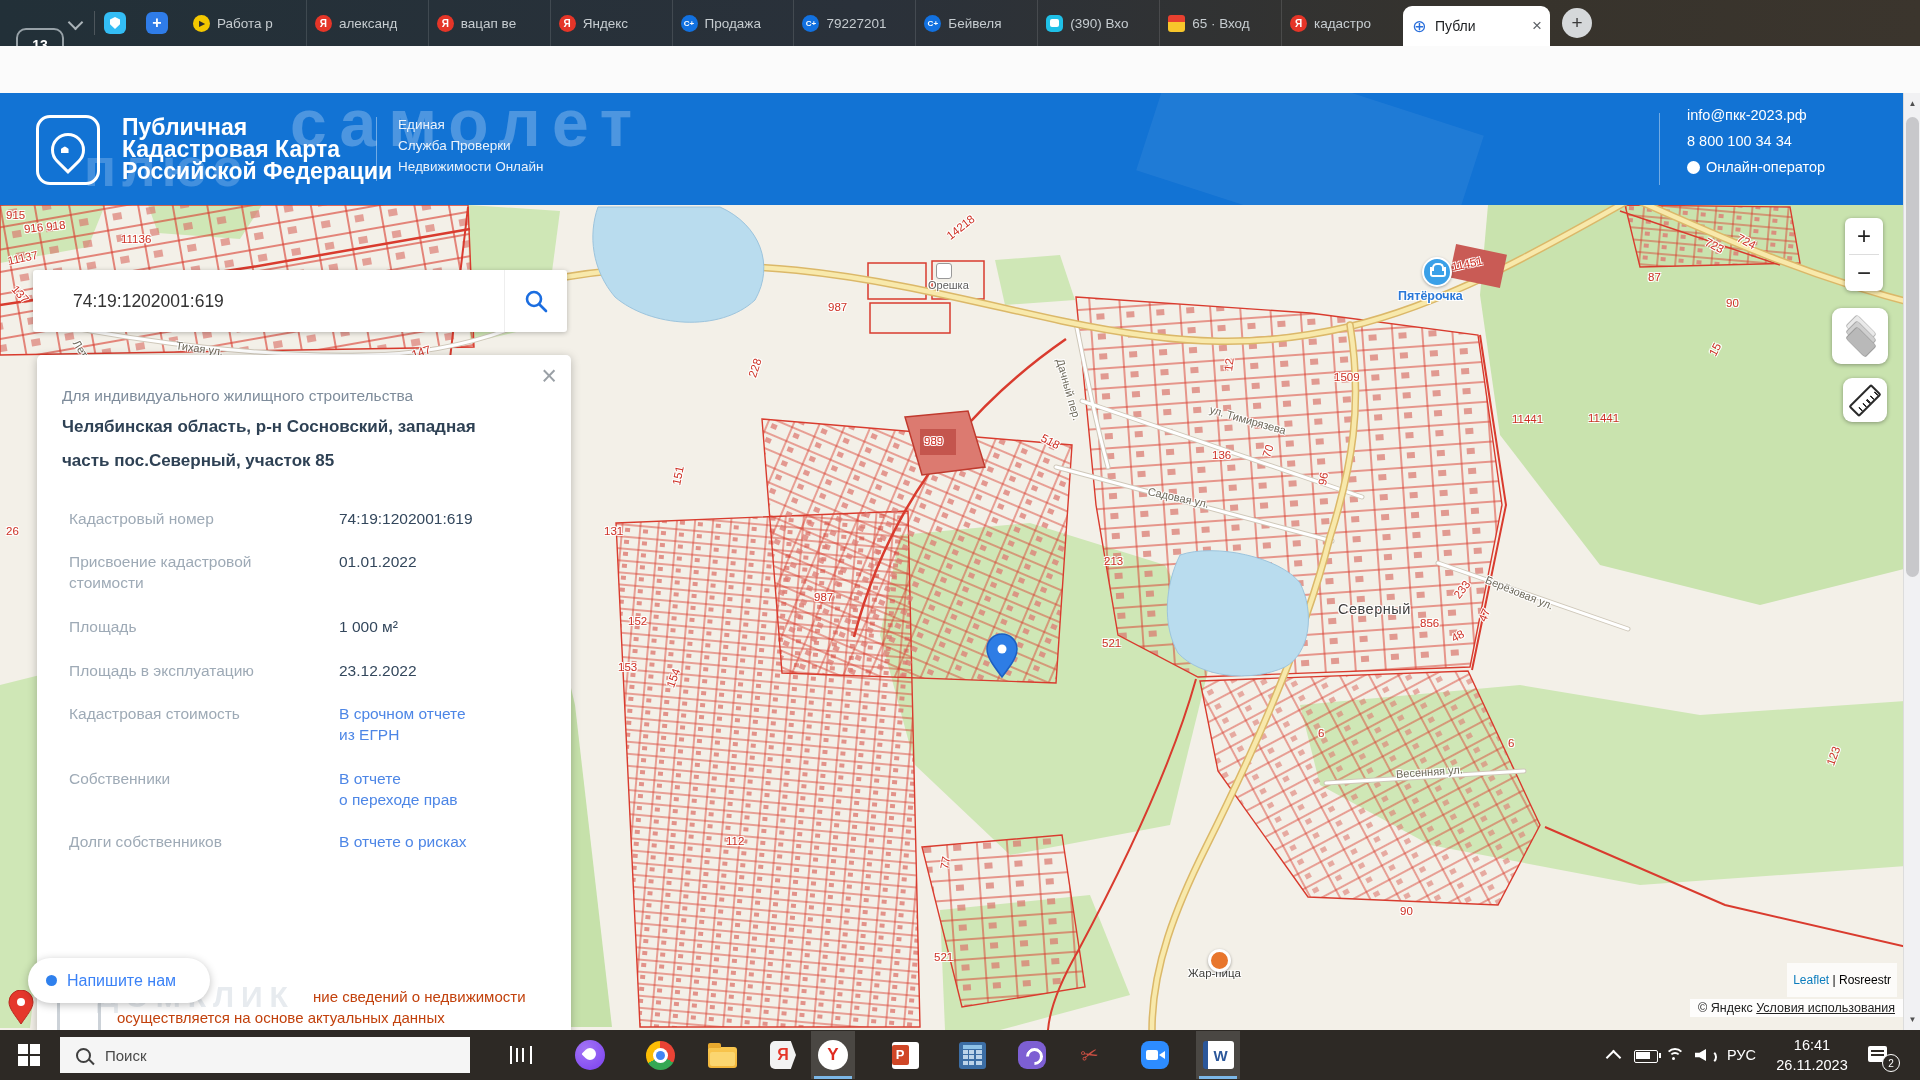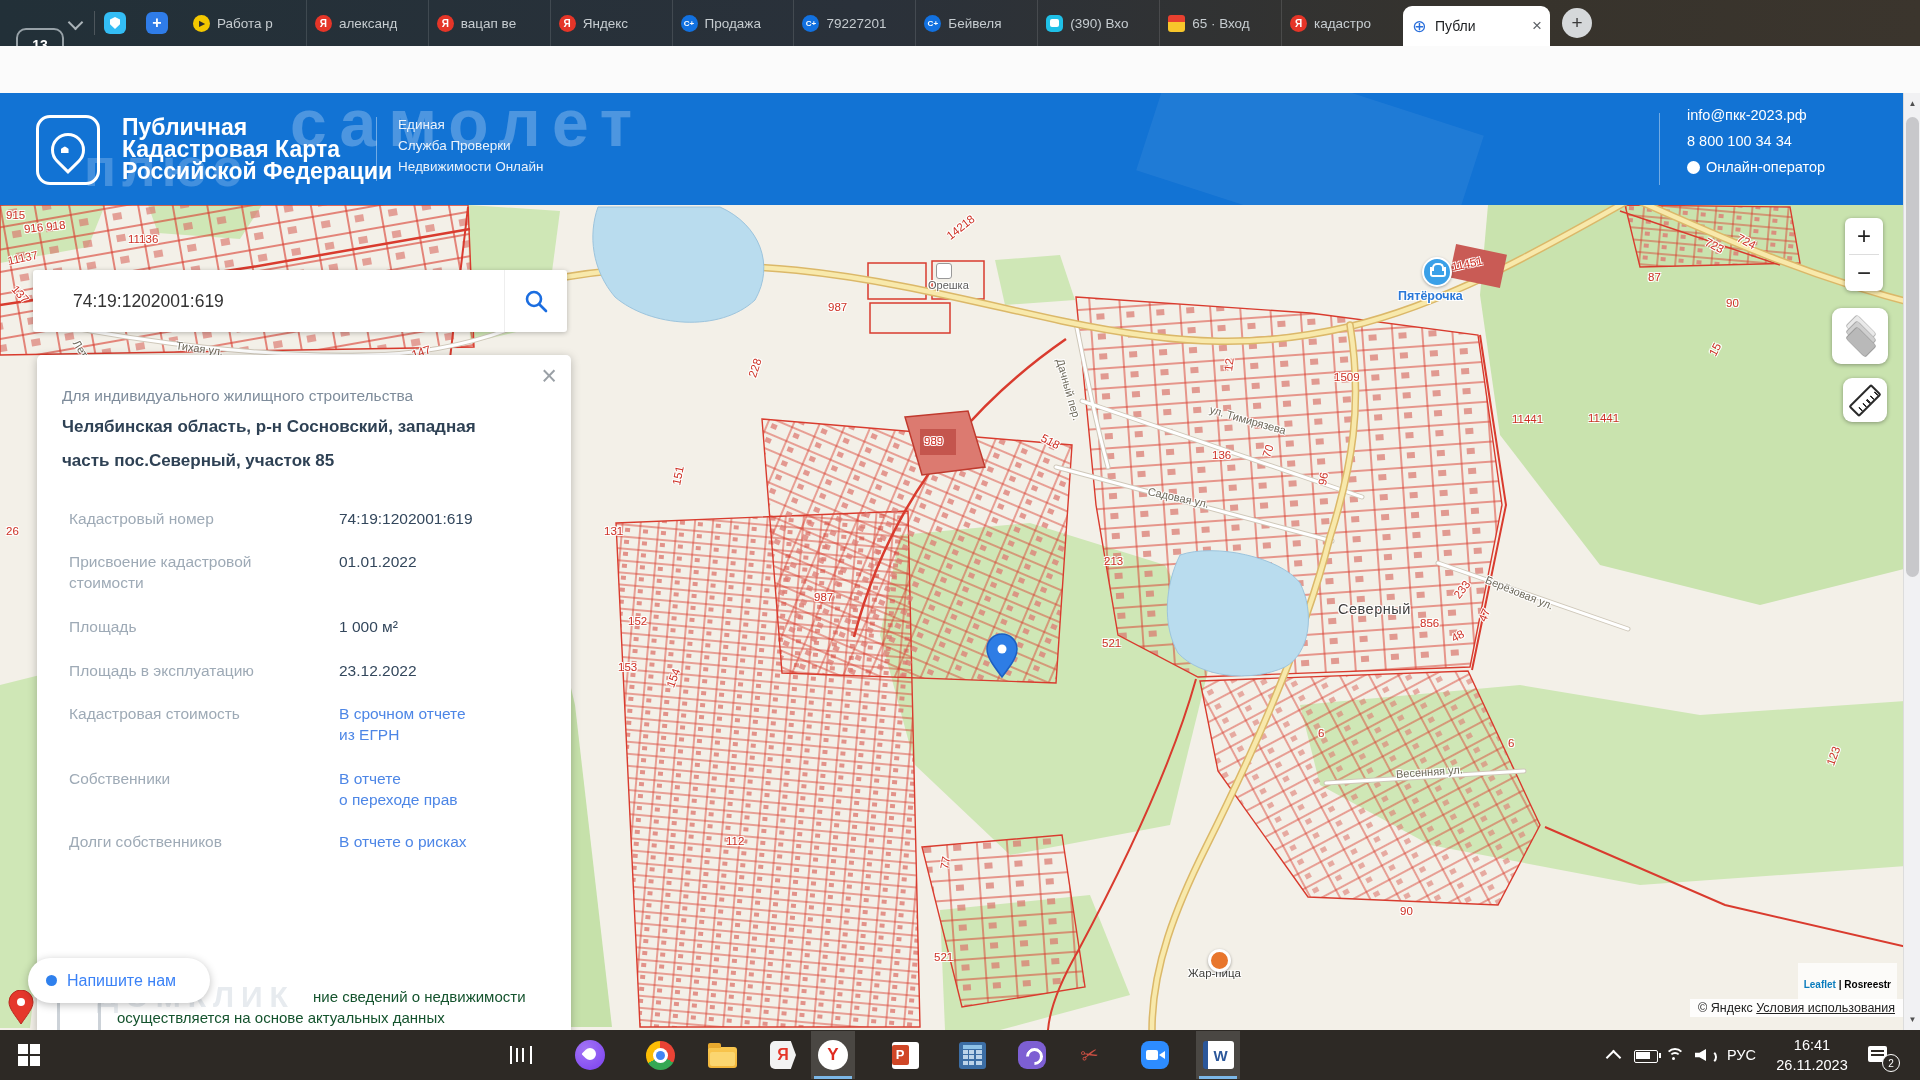--- a/index.html
+++ b/index.html
@@ -109,41 +109,41 @@
   .prow{position:absolute;left:32px;right:16px;font-size:15.5px;line-height:21px;}
   .plabel{position:absolute;left:0;top:0;width:250px;color:#9eaab6;}
   .pvalue{position:absolute;left:270px;top:0;color:#33475c;}
   .pvalue.link{color:#4d86e6;}
   .pbtn{position:absolute;left:33px;top:539px;width:359px;height:58px;background:#3f80e8;border-radius:6px;
     color:#fff;font-size:17.5px;font-weight:bold;display:flex;align-items:center;justify-content:center;gap:12px;}
   .bdoc{width:14px;height:18px;border:2px solid #fff;border-radius:2px;position:relative;}
   .bdoc::after{content:"";position:absolute;right:-2px;top:-2px;width:5px;height:5px;background:#3f80e8;border-left:2px solid #fff;border-bottom:2px solid #fff;}
   .pwm{position:absolute;left:60px;top:625px;font-size:30px;font-weight:bold;letter-spacing:7px;color:#e7ebef;}
   .pdocicon{position:absolute;left:20px;top:628px;width:38px;height:46px;border:3px solid #ccd2d8;border-radius:4px;}
-  .pfoot{position:absolute;font-size:15px;color:#14532d;white-space:nowrap;}
+  .pfoot{position:absolute;font-size:15px;color:#c2410c;white-space:nowrap;}
   
   .chatpill{position:absolute;left:28px;top:958px;width:182px;height:45px;background:#fff;border-radius:23px;
     box-shadow:0 2px 8px rgba(0,0,0,.25);display:flex;align-items:center;z-index:6;}
   .chatdot{width:11px;height:11px;border-radius:50%;background:#2f80ed;margin:0 10px 0 18px;}
   .chattext{font-size:16px;color:#3b82f6;}
   .redpin{position:absolute;left:8px;top:990px;z-index:3;}
   
   .zoomctl{position:absolute;left:1845px;top:218px;width:38px;height:73px;background:#fff;border-radius:6px;
     box-shadow:0 1px 4px rgba(0,0,0,.35);z-index:5;}
   .zbtn{width:38px;height:36px;display:flex;align-items:center;justify-content:center;font-size:24px;color:#222;}
   .zsep{width:30px;height:1px;background:#ddd;margin:0 auto;}
   .layerctl{position:absolute;left:1832px;top:308px;width:56px;height:56px;background:#fff;border-radius:9px;
     box-shadow:0 1px 4px rgba(0,0,0,.35);z-index:5;}
   .lay{position:absolute;left:15px;width:26px;height:26px;border-radius:4px;transform:rotate(45deg) scale(1,.6);}
   .rulerctl{position:absolute;left:1843px;top:378px;width:44px;height:44px;background:#fff;border-radius:9px;
     box-shadow:0 1px 4px rgba(0,0,0,.35);z-index:5;display:flex;align-items:center;justify-content:center;}
   .rulerg{width:28px;height:11px;border:2px solid #2b2b2b;border-radius:2px;transform:rotate(-45deg);
     background:repeating-linear-gradient(90deg,transparent 0 4px,#2b2b2b 4px 5.5px) bottom/100% 45% no-repeat;}
   
-  .attr1{position:absolute;right:23px;top:963px;background:rgba(255,255,255,.75);padding:16px 6px;font-size:10px;z-index:4;font-weight:bold;}
+  .attr1{position:absolute;right:23px;top:963px;background:rgba(255,255,255,.75);padding:10px 6px;font-size:12px;z-index:4;}
   .attr1 .lf{color:#0b7cbd;}
   .attr2{position:absolute;right:17px;top:999px;background:rgba(255,255,255,.85);padding:2px 8px;font-size:12.5px;color:#222;z-index:4;}
   .attr2 .terms{text-decoration:underline;}
   
   .scroll{position:absolute;left:1903px;top:93px;width:17px;height:937px;background:#f1f1f3;border-left:1px solid #dcdcdc;z-index:7;}
   .sarrow{position:absolute;left:0;width:17px;text-align:center;font-size:8px;color:#505050;}
   .sthumb{position:absolute;left:2px;top:24px;width:13px;height:460px;background:#c8c8cb;border-radius:7px;}
   
   .taskbar{position:absolute;left:0;top:1030px;width:1920px;height:50px;background:#2d2925;z-index:10;}
   .startbtn{position:absolute;left:18px;top:14px;width:22px;height:22px;display:grid;grid-template-columns:10px 10px;grid-template-rows:10px 10px;gap:2px;}
@@ -411,21 +411,21 @@
       <g>
         <path d="M1002,472 c-9,-12 -15,-20 -15,-28 a15,15 0 1 1 30,0 c0,8 -6,16 -15,28 Z" fill="#2e7de5" stroke="#1d5fc2" stroke-width="1.5"></path>
         <circle cx="1002" cy="444" r="4.5" fill="#ffffff"></circle>
       </g>
     </svg>
     <div class="maplabels">
         <span class="ml num" style="left: 6px; top: 4px;">915</span>
         <span class="ml num" style="left: 24px; top: 18px; transform: rotate(-6deg);">916 918</span>
         <span class="ml num" style="left: 8px; top: 50px; transform: rotate(-12deg);">11137</span>
         <span class="ml num" style="left: 14px; top: 76px; transform: rotate(48deg);">137</span>
-        <span class="ml num" style="left: 128px; top: 28px;">11136</span>
+        <span class="ml num" style="left: 121px; top: 28px;">11136</span>
         <span class="ml num" style="left: 6px; top: 320px;">26</span>
         <span class="ml num" style="left: 828px; top: 96px;">987</span>
         <span class="ml num" style="left: 948px; top: 26px; transform: rotate(-38deg);">14218</span>
         <span class="ml num" style="left: 752px; top: 166px; transform: rotate(-72deg);">228</span>
         <span class="ml num" style="left: 412px; top: 144px; transform: rotate(-18deg);">147</span>
         <span class="ml num" style="left: 676px; top: 274px; transform: rotate(-78deg);">151</span>
         <span class="ml num" style="left: 1042px; top: 226px; transform: rotate(28deg);">518</span>
         <span class="ml num" style="left: 604px; top: 320px;">131</span>
         <span class="ml num" style="left: 814px; top: 386px;">987</span>
         <span class="ml num" style="left: 628px; top: 410px;">152</span>
@@ -592,20 +592,24 @@
     <div class="sarrow" style="bottom:6px">▼</div>
   </div>
 
   <div class="taskbar">
     <div class="startbtn">
         <span></span>
         <span></span>
         <span></span>
         <span></span>
       </div>
+    <div class="tsearch">
+      <span class="tmag"></span>
+      <span>Поиск</span>
+    </div>
     <div>
         <div class="tbicon" style="left: 499px;">
           <span class="g-task"></span>
         </div>
         <div class="tbicon" style="left: 568px;">
           <span class="g-alice"></span>
         </div>
         <div class="tbicon" style="left: 638px;">
           <span class="g-chrome"></span>
         </div>

